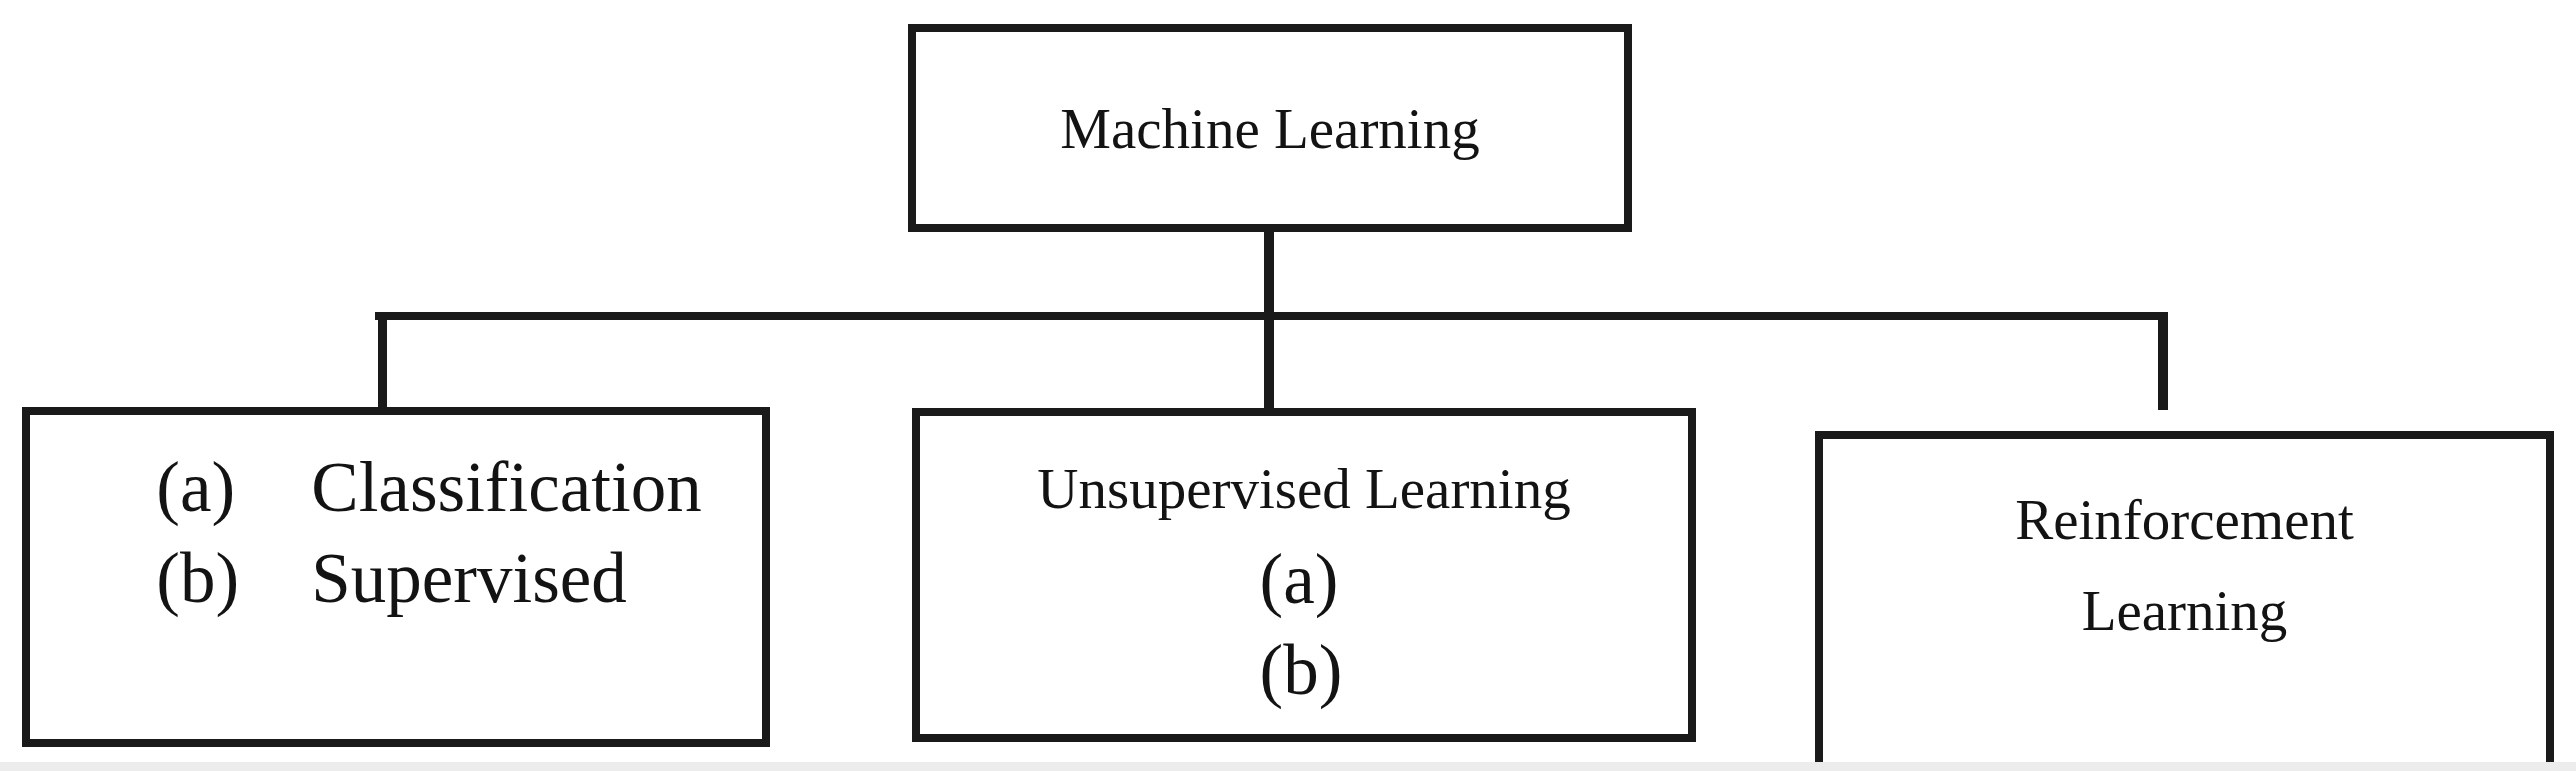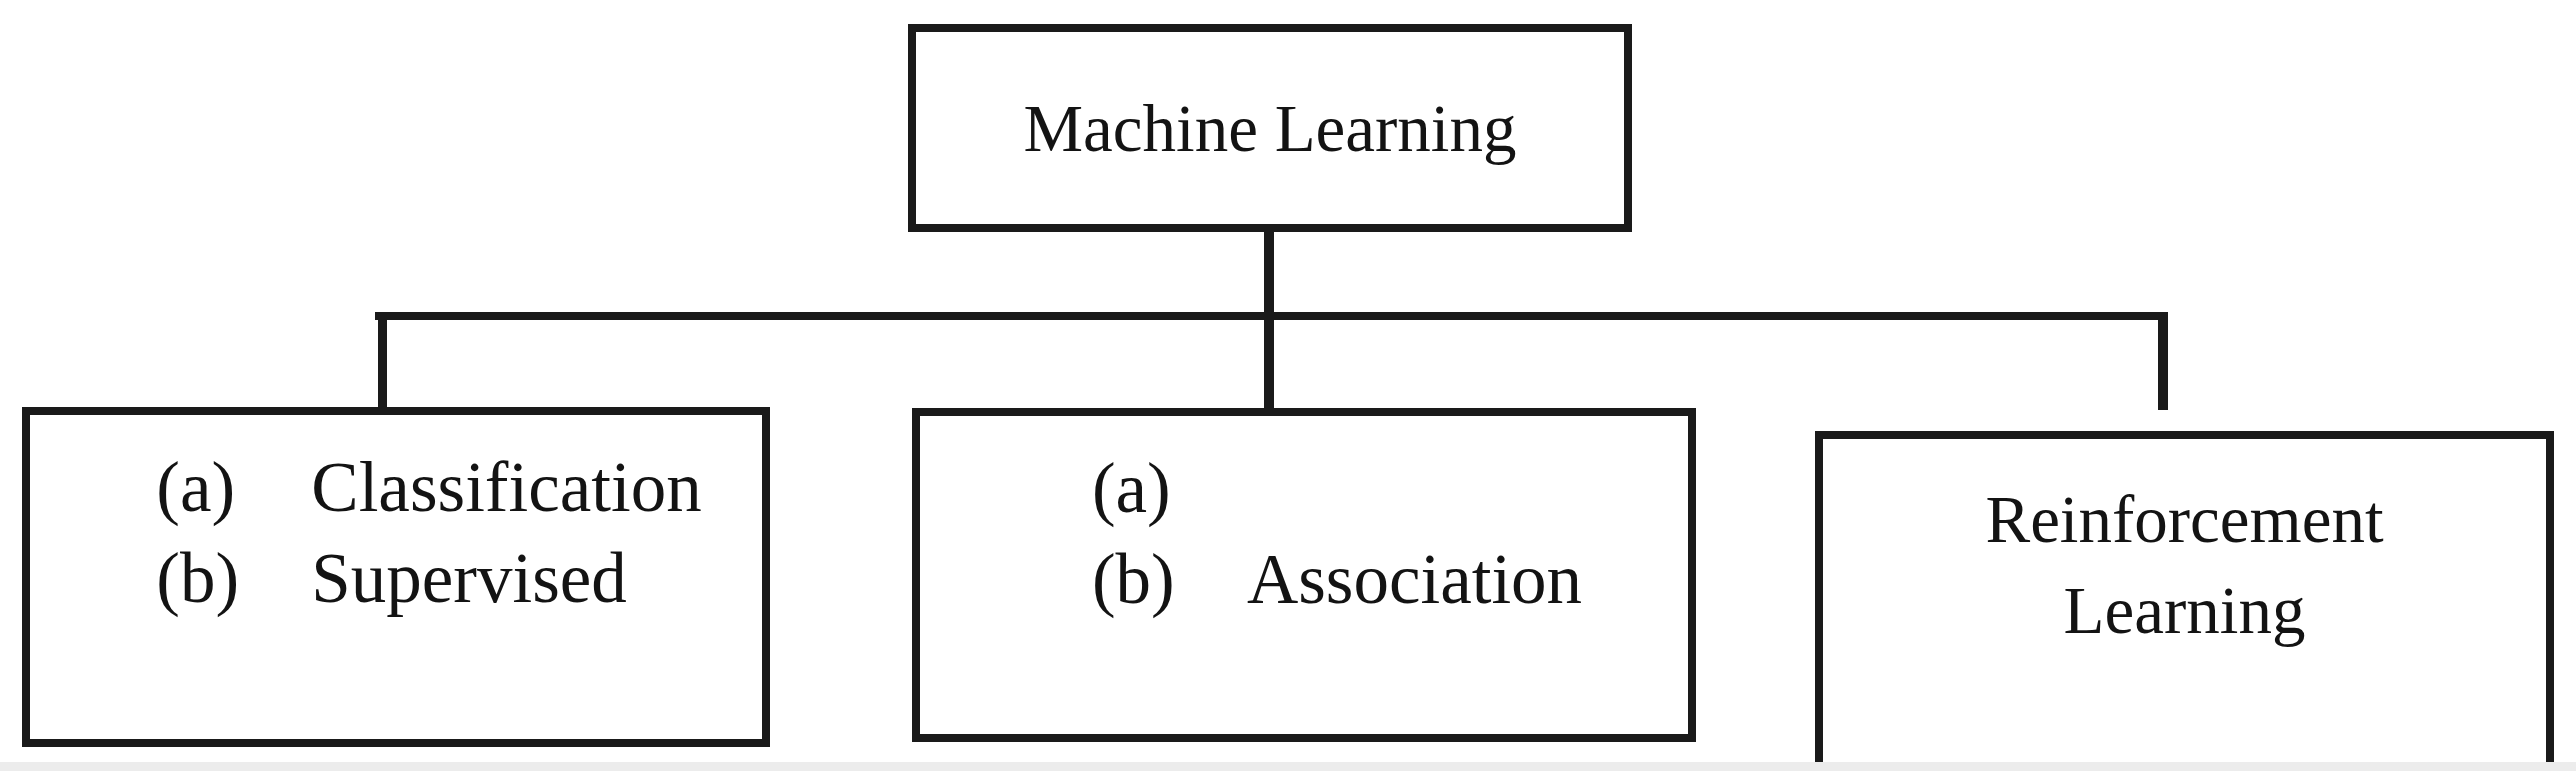--- a/index.html
+++ b/index.html
@@ -25,21 +25,21 @@
     background:var(--background);
     display:flex;
     flex-direction:column;
     align-items:center;
   }
   .node-root{
     left:908px; top:24px; width:724px; height:208px;
     justify-content:center;
   }
   .node-title{
-    font-size:67px;
+    font-size:57px;
     line-height:91px;
     white-space:nowrap;
   }
   .node-child .node-title{white-space:normal;text-align:center;}
   .node-supervised{left:22px;  top:407px; width:748px; height:340px; padding-top:27px;}
   .node-unsupervised{left:912px; top:408px; width:784px; height:334px; padding-top:27px;}
   .node-reinforcement{left:1815px; top:407px; width:739px; height:348px; padding-top:35px;margin-top:24px;}
   .node-reinforcement .node-title{max-width:510px;}
   .items{
     width:fit-content;
@@ -91,27 +91,27 @@
         <span class="label">Classification</span>
       </div>
       <div class="item">
         <span class="marker">(b)</span>
         <span class="label">Supervised</span>
       </div>
     </div>
   </div>
 
   <div class="node node-child node-unsupervised">
+    <div class="node-title">Unsupervised Learning</div>
     <div class="items">
       <div class="item">
         <span class="marker">(a)</span>
       </div>
       <div class="item">
         <span class="marker">(b)</span>
-        <span class="label">Association</span>
       </div>
     </div>
   </div>
 
   <div class="node node-child node-reinforcement">
     <div class="node-title">Reinforcement Learning</div>
   </div>
 
   <div class="footer-band"></div>
 

